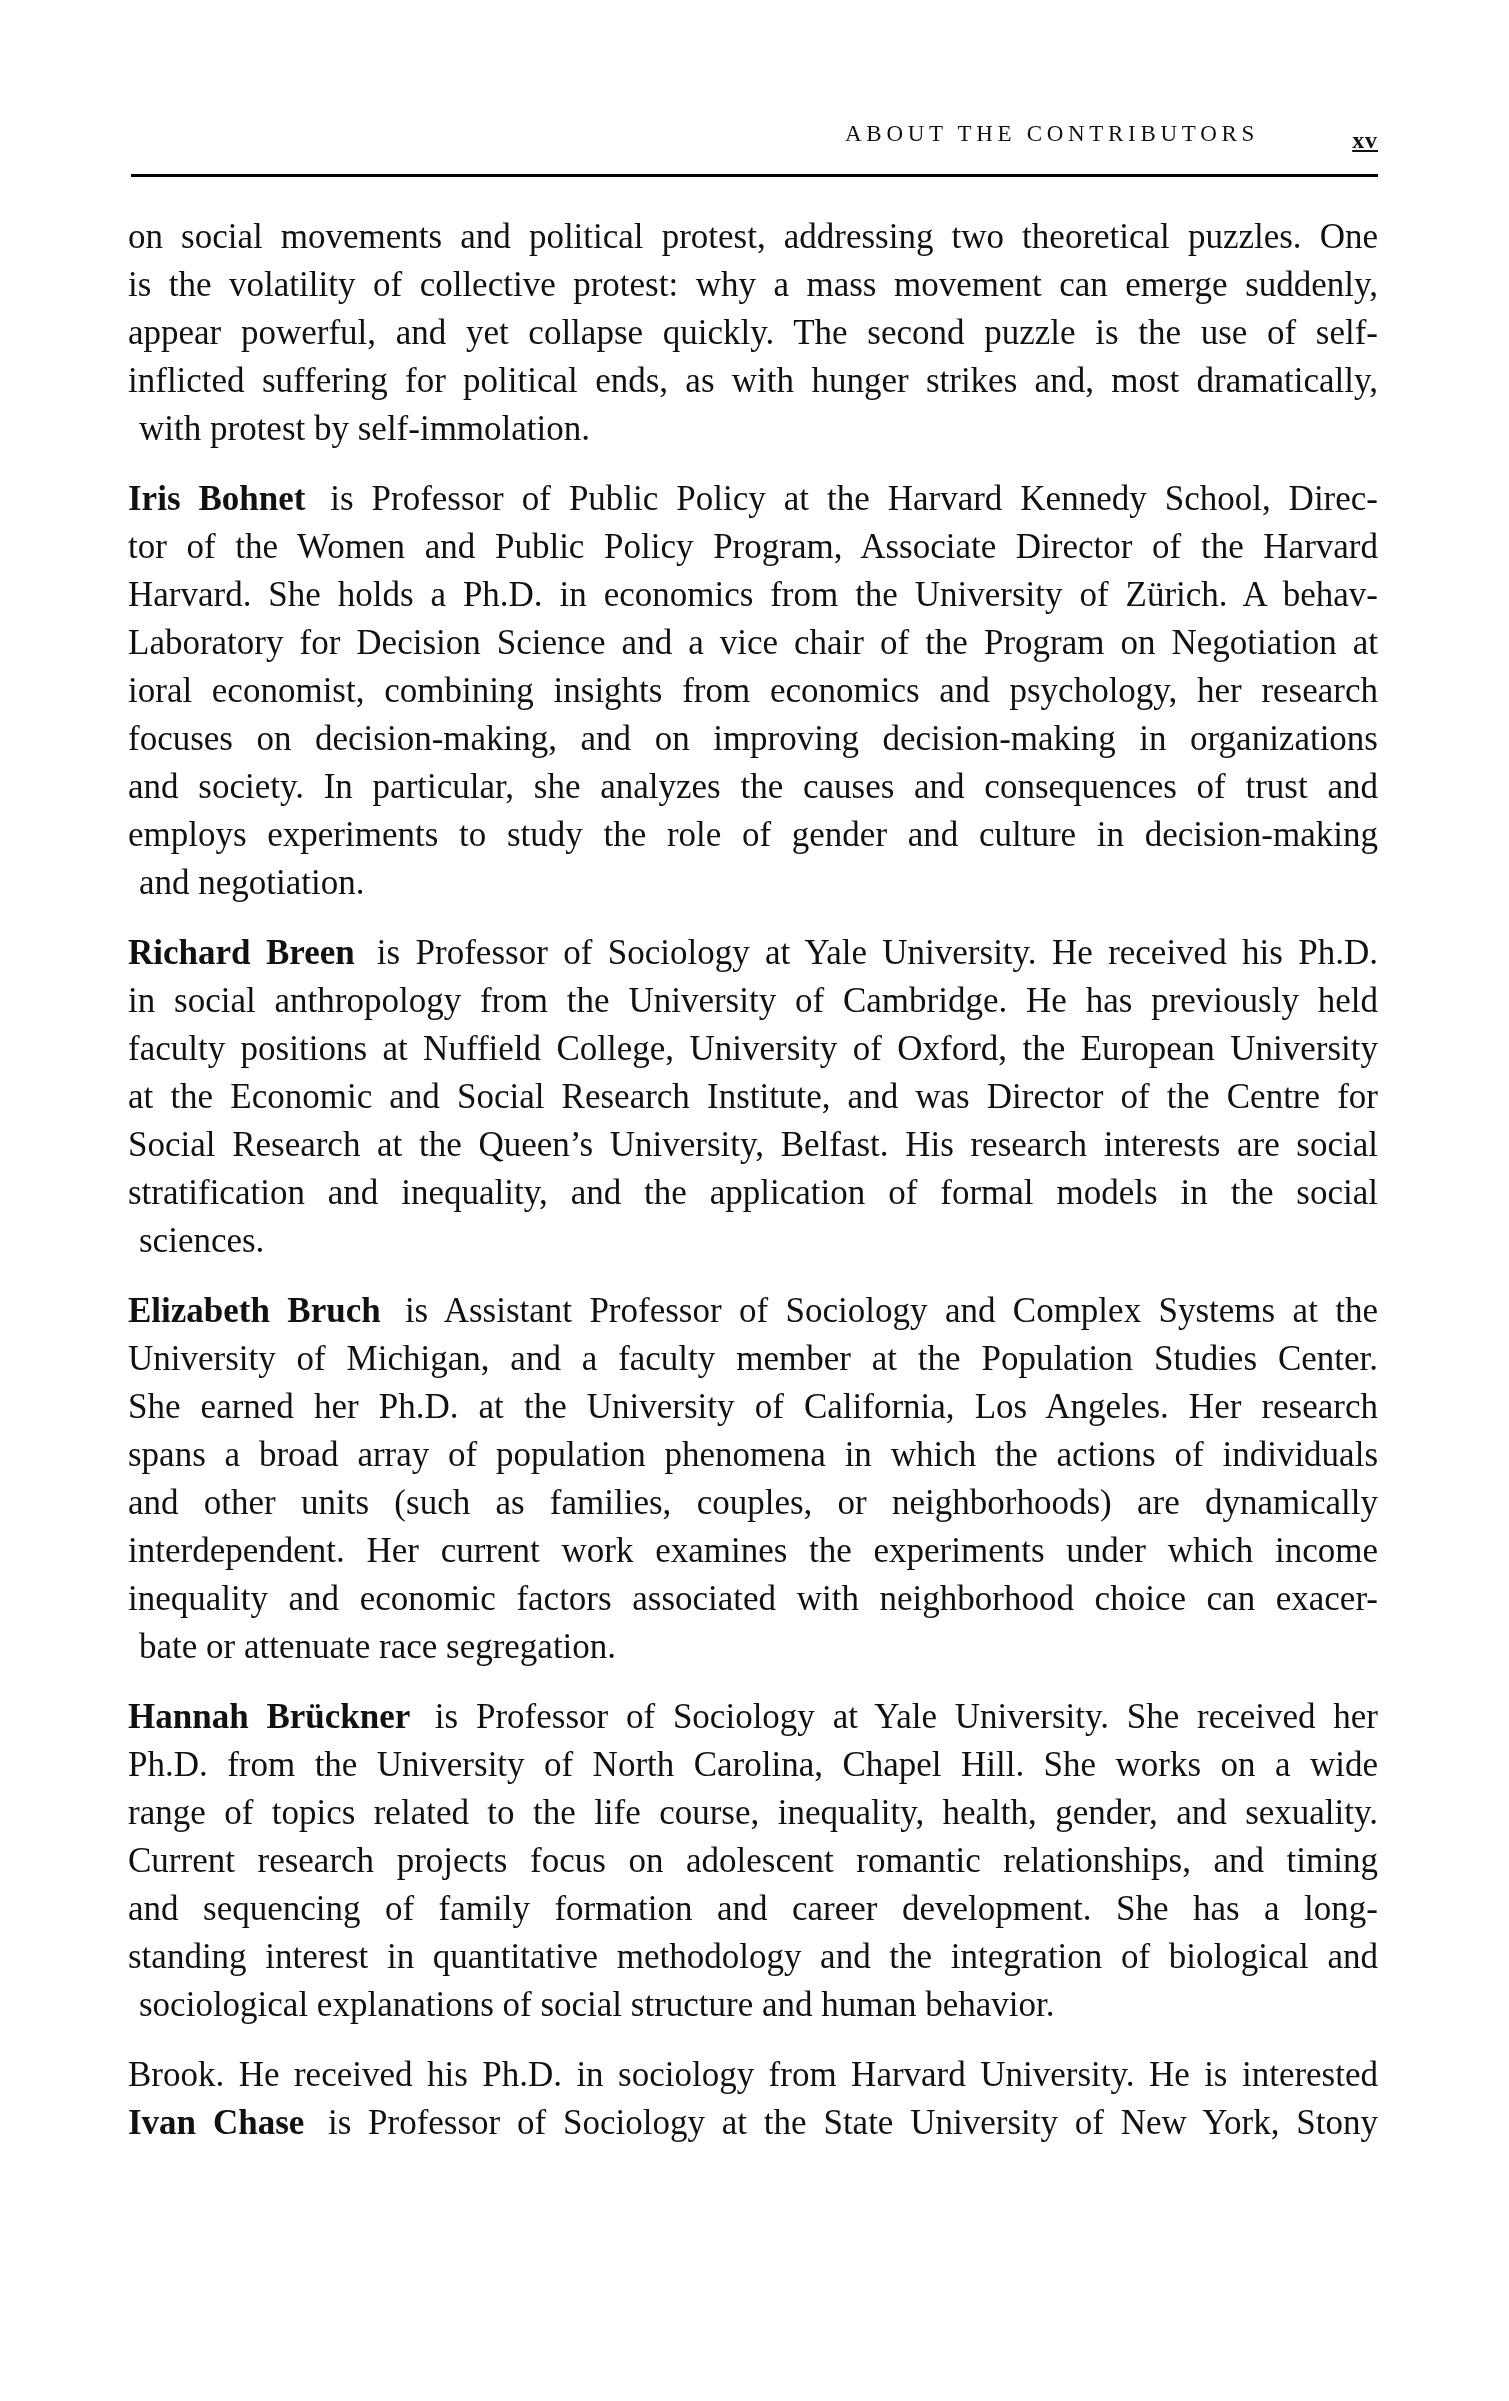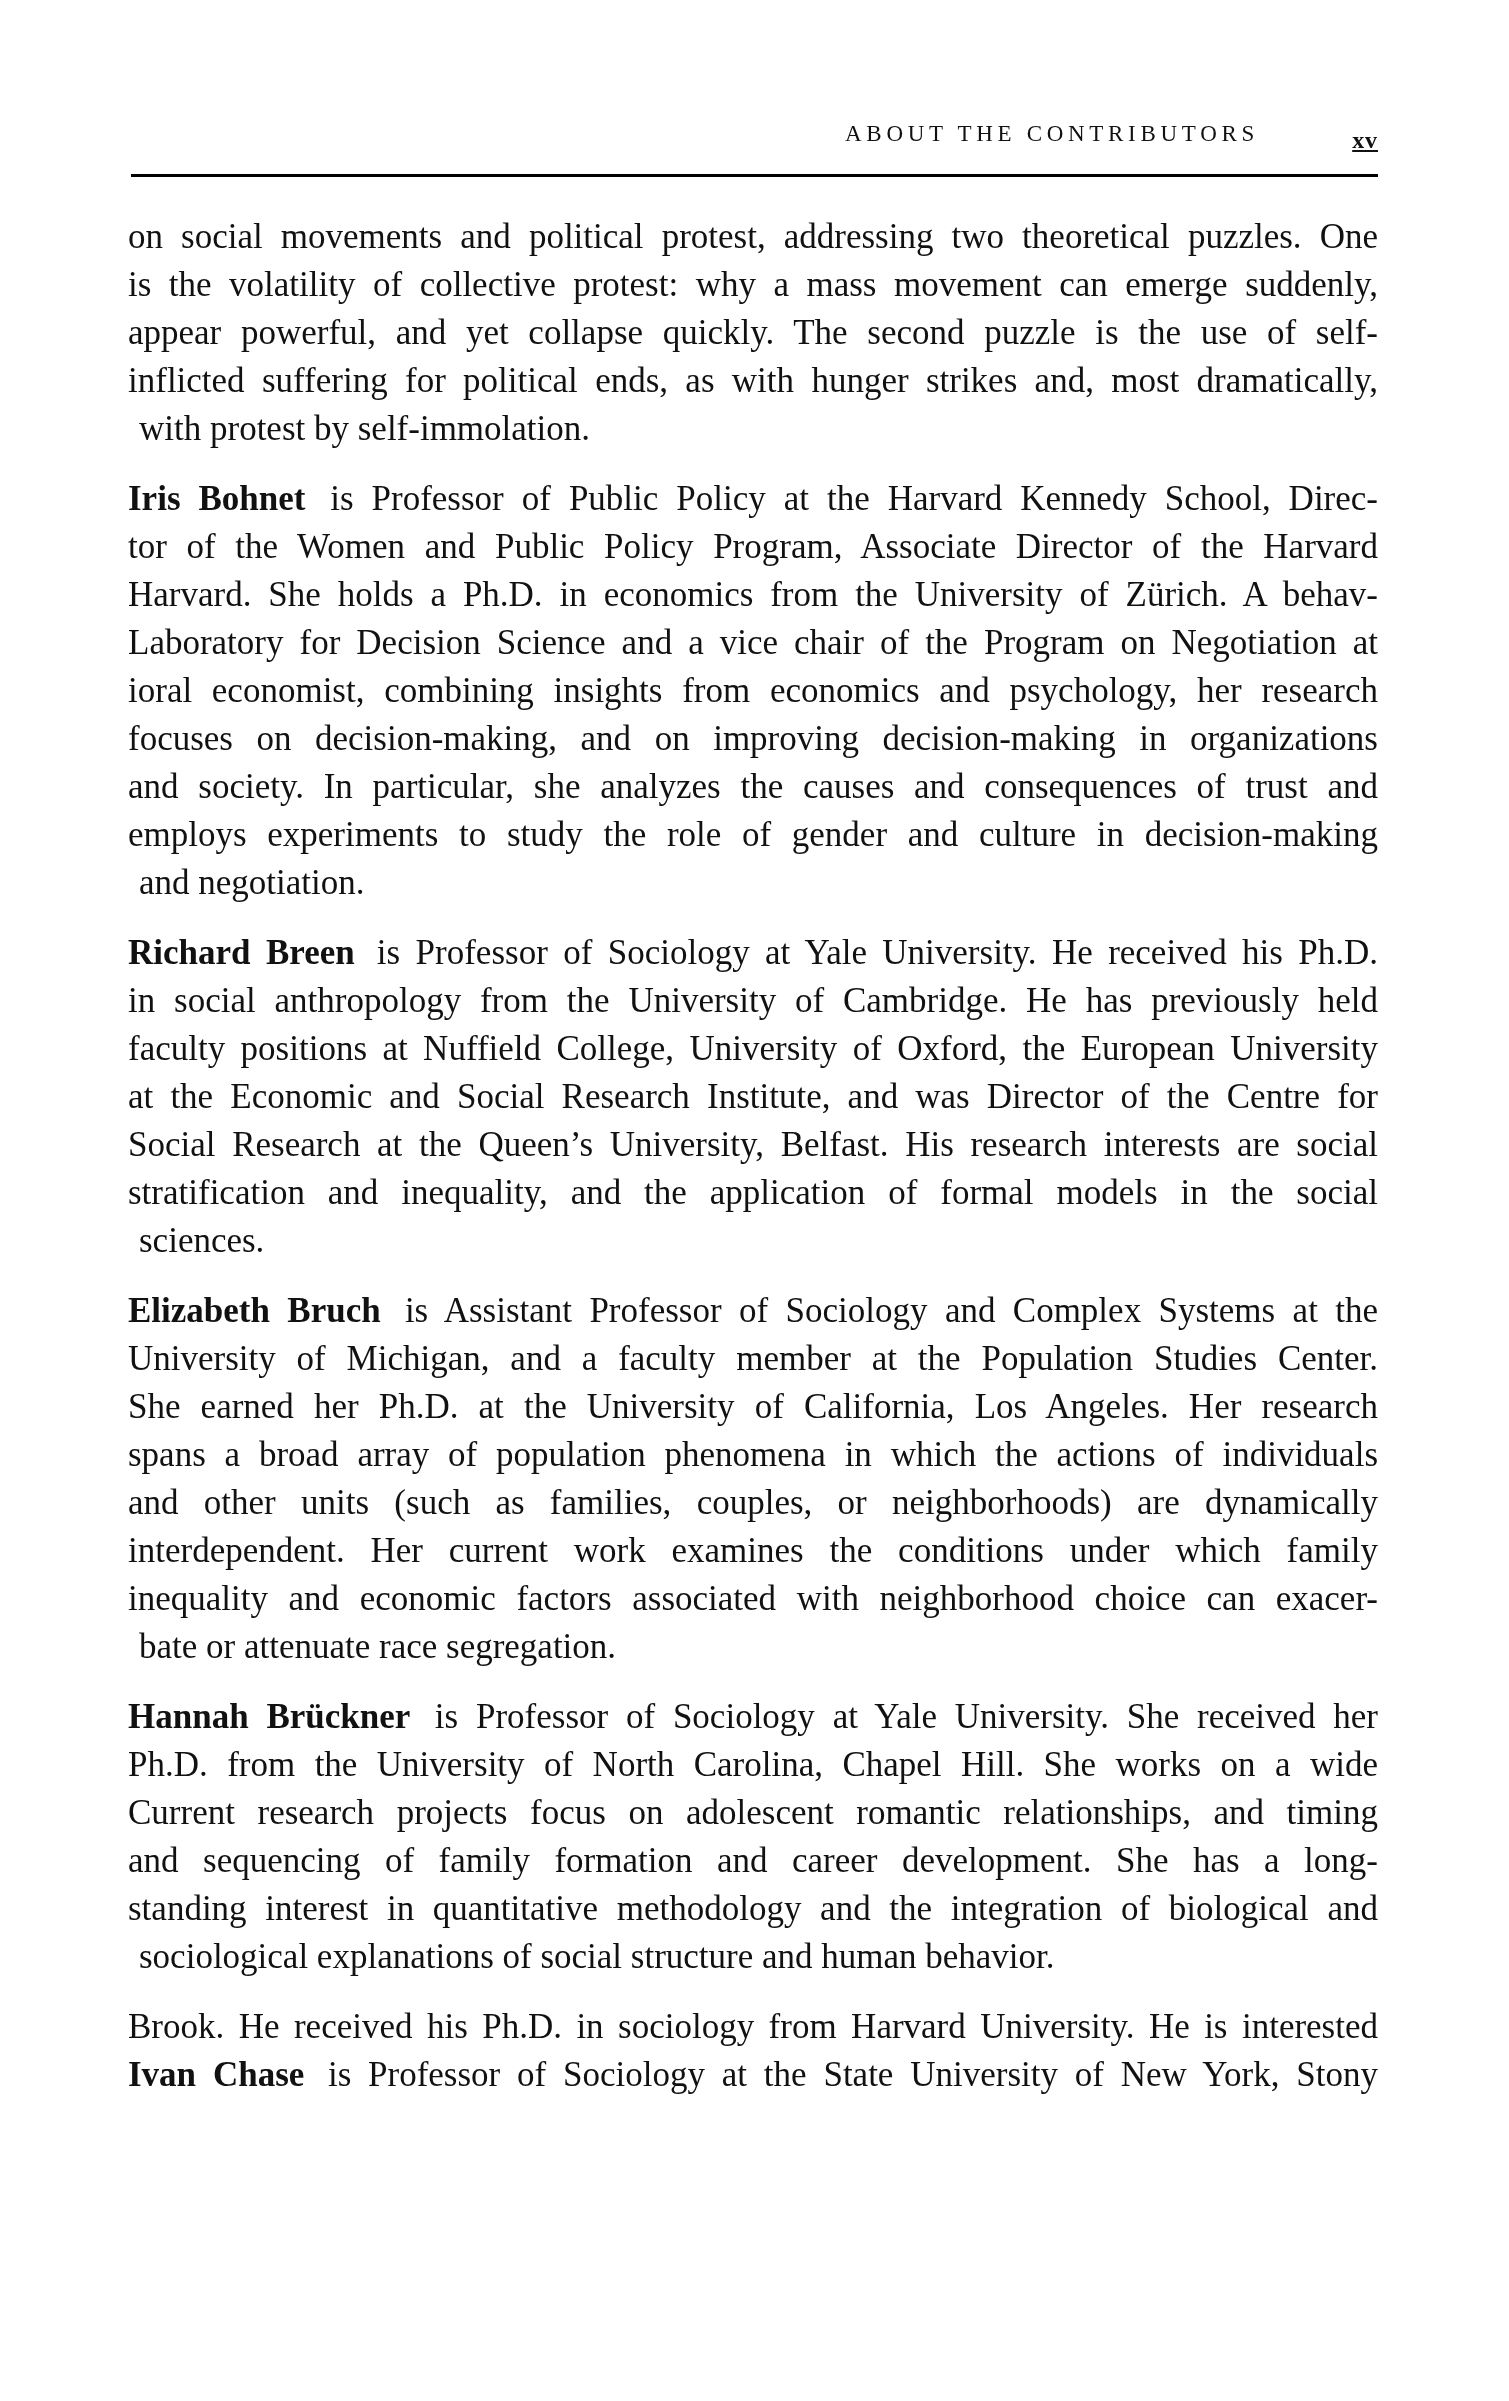--- a/index.html
+++ b/index.html
@@ -126,27 +126,28 @@
       <span class="line"><span class="line-inner"><span>Social Research at the Queen’s University, Belfast. His research interests are social</span></span></span>
       <span class="line"><span class="line-inner"><span>stratification and inequality, and the application of formal models in the social</span></span></span>
       <span class="line last"><span class="line-inner"><span>sciences.</span></span></span>
     </div>
     <div class="paragraph">
       <span class="line"><span class="line-inner"><span class="name">Elizabeth Bruch</span> <span>is Assistant Professor of Sociology and Complex Systems at the</span></span></span>
       <span class="line"><span class="line-inner"><span>University of Michigan, and a faculty member at the Population Studies Center.</span></span></span>
       <span class="line"><span class="line-inner"><span>She earned her Ph.D. at the University of California, Los Angeles. Her research</span></span></span>
       <span class="line"><span class="line-inner"><span>spans a broad array of population phenomena in which the actions of individuals</span></span></span>
       <span class="line"><span class="line-inner"><span>and other units (such as families, couples, or neighborhoods) are dynamically</span></span></span>
-      <span class="line"><span class="line-inner"><span>interdependent. Her current work examines the conditions under which family</span></span></span>
+      <span class="line"><span class="line-inner"><span>interdependent. Her current work examines the experiments under which income</span></span></span>
       <span class="line"><span class="line-inner"><span>inequality and economic factors associated with neighborhood choice can exacer-</span></span></span>
       <span class="line last"><span class="line-inner"><span>bate or attenuate race segregation.</span></span></span>
     </div>
     <div class="paragraph">
       <span class="line"><span class="line-inner"><span class="name">Hannah Brückner</span> <span>is Professor of Sociology at Yale University. She received her</span></span></span>
       <span class="line"><span class="line-inner"><span>Ph.D. from the University of North Carolina, Chapel Hill. She works on a wide</span></span></span>
+      <span class="line"><span class="line-inner"><span>range of topics related to the life course, inequality, health, gender, and sexuality.</span></span></span>
       <span class="line"><span class="line-inner"><span>Current research projects focus on adolescent romantic relationships, and timing</span></span></span>
       <span class="line"><span class="line-inner"><span>and sequencing of family formation and career development. She has a long-</span></span></span>
       <span class="line"><span class="line-inner"><span>standing interest in quantitative methodology and the integration of biological and</span></span></span>
       <span class="line last"><span class="line-inner"><span>sociological explanations of social structure and human behavior.</span></span></span>
     </div>
     <div class="paragraph">
       <span class="line"><span class="line-inner"><span>Brook. He received his Ph.D. in sociology from Harvard University. He is interested</span></span></span>
       <span class="line"><span class="line-inner"><span class="name">Ivan Chase</span> <span>is Professor of Sociology at the State University of New York, Stony</span></span></span>
     </div>
   </div>

